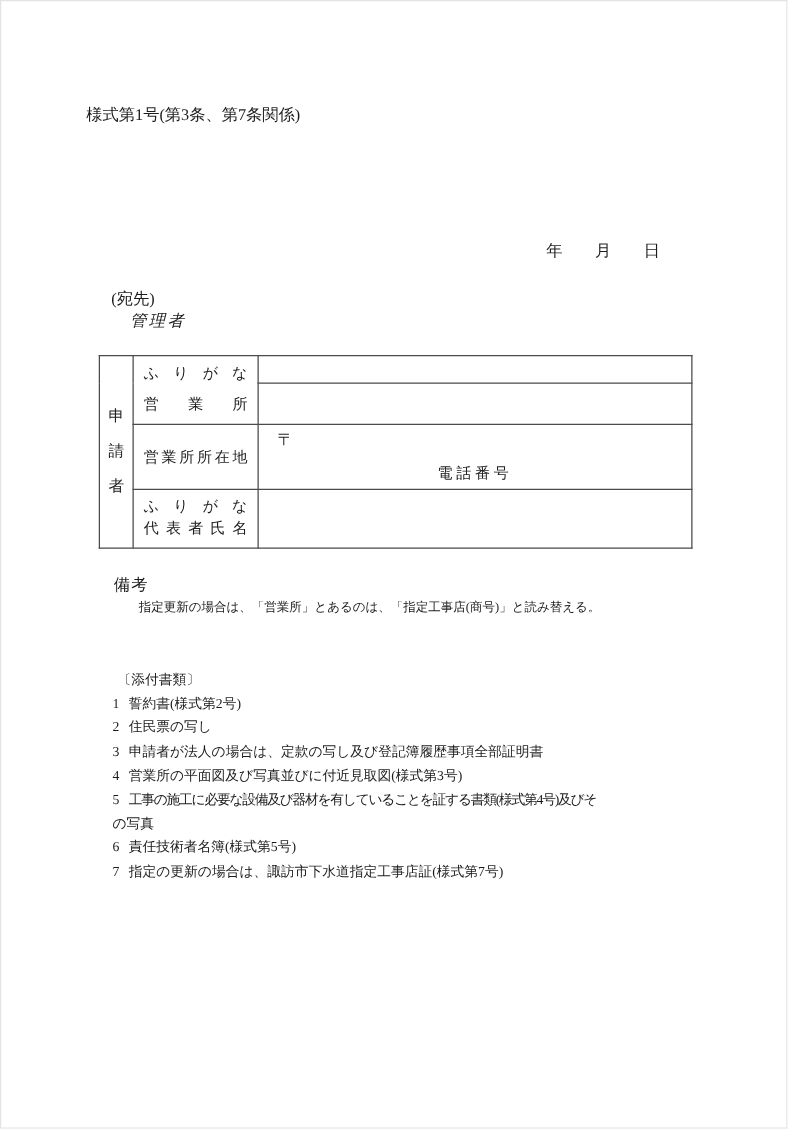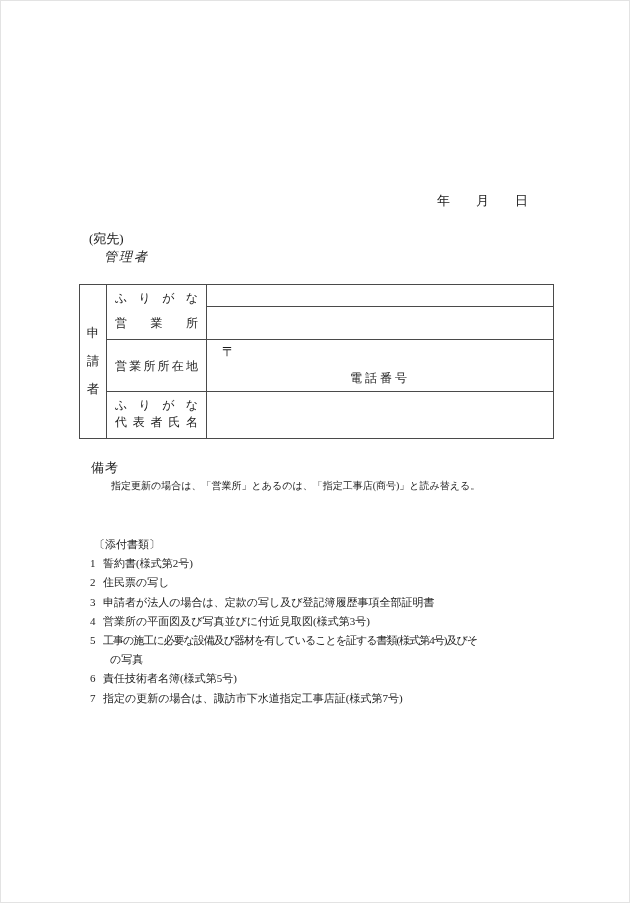--- a/index.html
+++ b/index.html
@@ -56,27 +56,28 @@
   .remarks-heading { left:90px; top:458px; font-size:13px; letter-spacing:1px; }
   .remarks-note { left:110px; top:478px; font-size:10px; }
 
   
   .attachments { left:89px; top:534px; width:460px; font-size:11px; line-height:19.2px; }
   .att-heading { margin-left:4px; }
   .att-item { display:flex; }
   .att-item .num { width:13px; flex-shrink:0; }
   .att-item .txt { flex:1; white-space:nowrap; }
   .txt.squeeze { letter-spacing:-1px; }
-  .att-cont { margin-left:20px; }
+  .att-cont { margin-left:0; }
 </style>
 </head>
 <body>
 
 <div class="page">
 
+  <div class="abs form-number">様式第1号(第3条、第7条関係)</div>
 
 
   <div class="abs date-line">年　　月　　日</div>
 
   <div class="abs addressee-label">(宛先)</div>
   <div class="abs addressee">管理者</div>
 
   <table class="applicant-table">
     <colgroup>
         <col class="c1">

